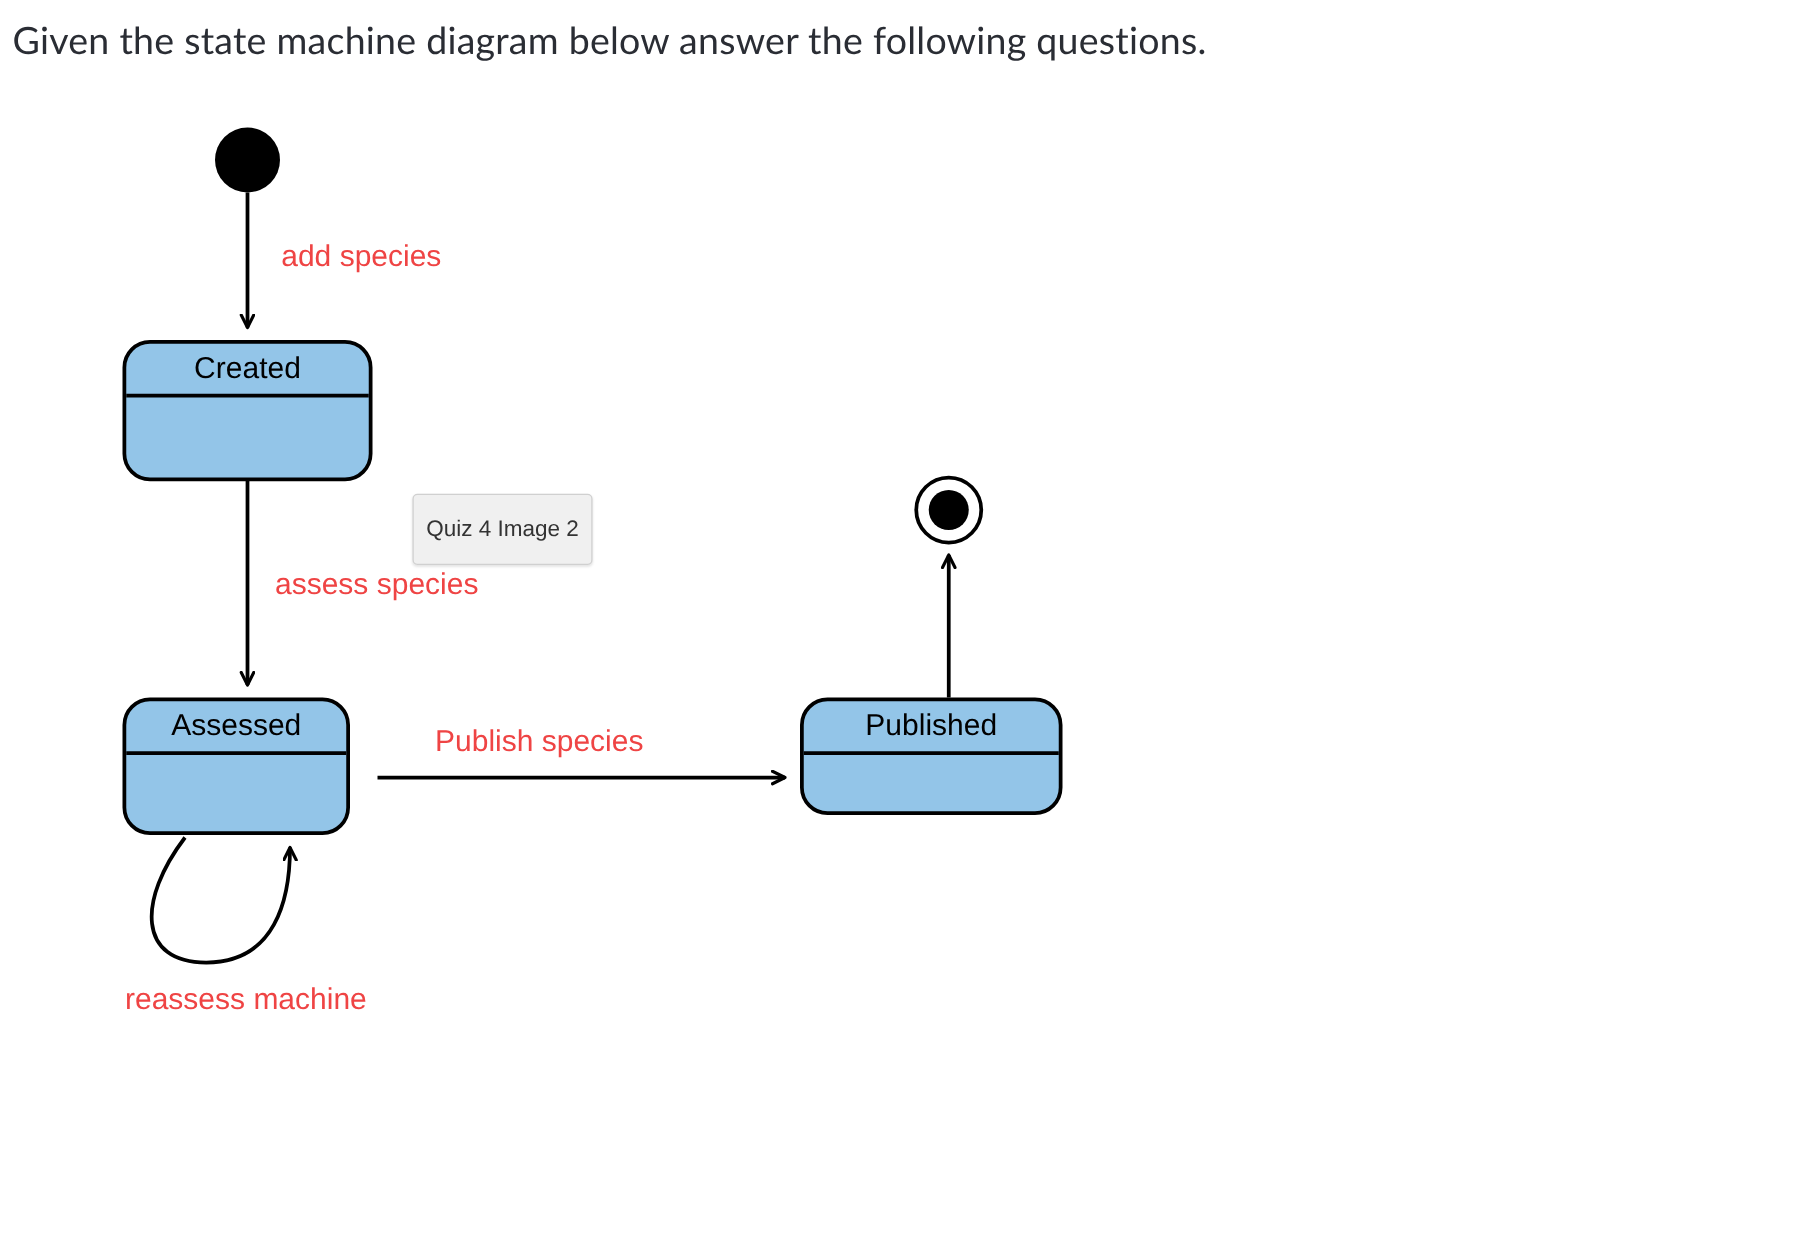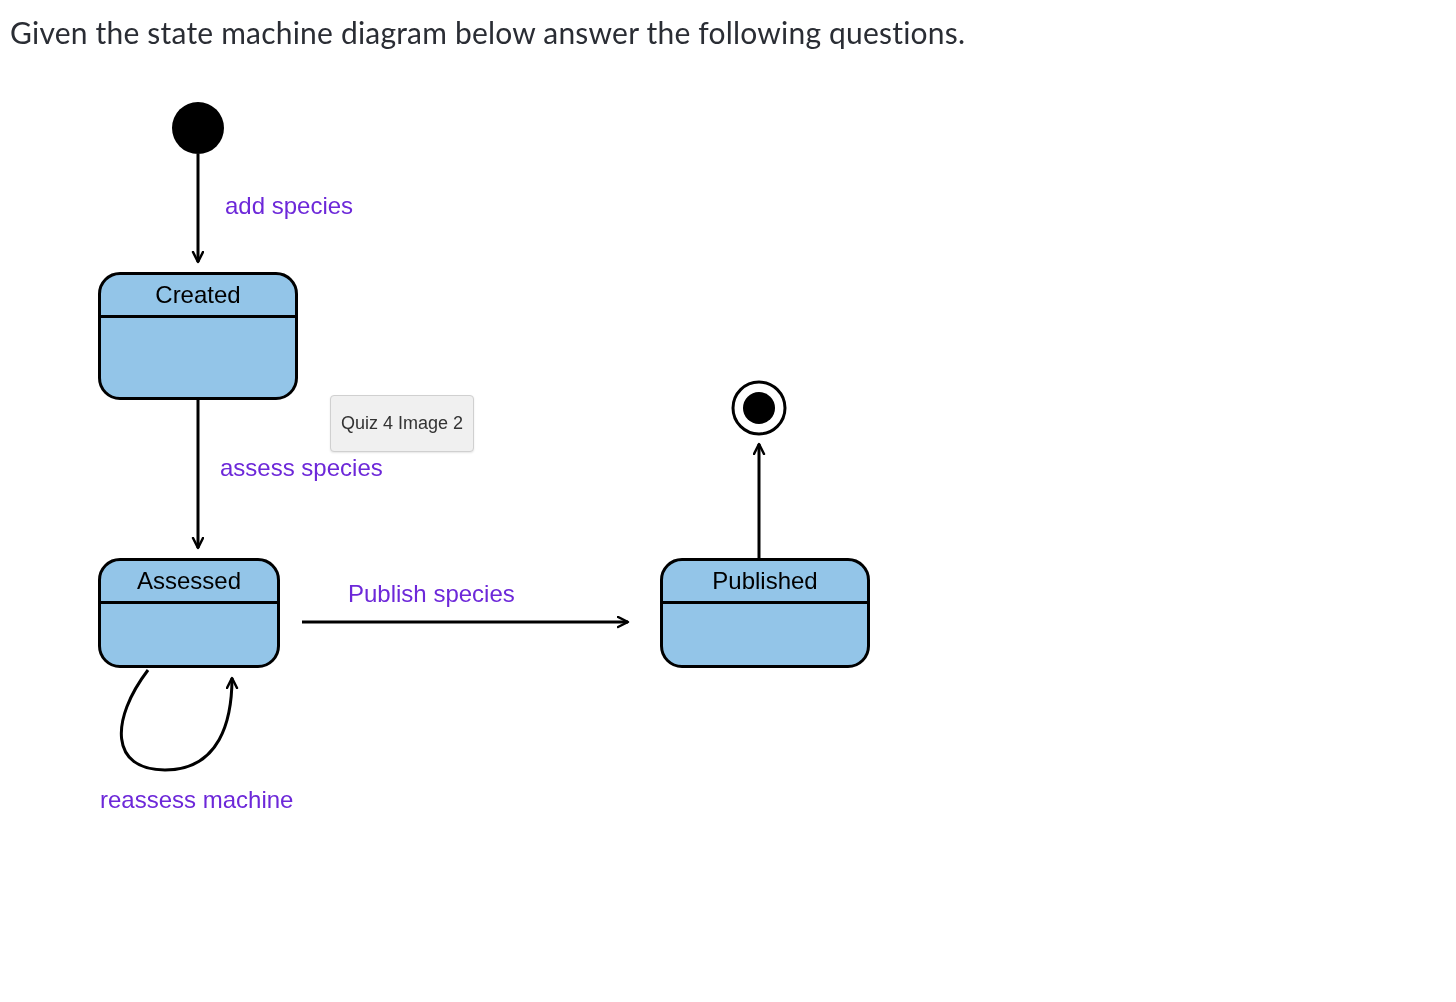--- a/index.html
+++ b/index.html
@@ -50,21 +50,21 @@
     position: absolute;
     left: 0;
     right: 0;
     height: 3px;
     background: #000;
   }
   .trans-label {
     position: absolute;
     font-family: Helvetica, Arial, sans-serif;
     font-size: 24px;
-    color: #6d28d9;
+    color: #ef4444;
     white-space: nowrap;
   }
   .tooltip {
     position: absolute;
     background: #f0f0f0;
     border: 1px solid #d0d0d0;
     border-radius: 4px;
     padding: 17px 10px;
     font-family: Helvetica, Arial, sans-serif;
     font-size: 18px;
@@ -95,31 +95,31 @@
 
   <line x1="198" y1="380" x2="198" y2="548" stroke="#000" stroke-width="3" marker-end="url(#arrowOpen)"></line>
 
   <line x1="302" y1="622" x2="628" y2="622" stroke="#000" stroke-width="3" marker-end="url(#arrowOpen)"></line>
 
   <line x1="759" y1="558" x2="759" y2="444" stroke="#000" stroke-width="3" marker-end="url(#arrowOpen)"></line>
 
   <path d="M148 670 C 110 720, 110 770, 165 770 C 220 770, 232 720, 232 678" fill="none" stroke="#000" stroke-width="3" marker-end="url(#arrowOpen)"></path>
 </svg>
 
-<div class="state-box" style="left:98px; top:272px; width:200px; height:128px;">
+<div class="state-box" style="left:98px; top:272px; width:200px; height:113px;">
   <div class="state-label">Created</div>
   <div class="state-divider" style="top:40px;"></div>
 </div>
 
 <div class="state-box" style="left:98px; top:558px; width:182px; height:110px;">
   <div class="state-label">Assessed</div>
   <div class="state-divider" style="top:40px;"></div>
 </div>
 
-<div class="state-box" style="left:660px; top:558px; width:210px; height:110px;padding-left:11px;">
+<div class="state-box" style="left:640px; top:558px; width:210px; height:94px;padding-left:11px;">
   <div class="state-label">Published</div>
   <div class="state-divider" style="top:40px;"></div>
 </div>
 
 <div class="trans-label" style="left:225px; top:192px;">add species</div>
 <div class="trans-label" style="left:220px; top:454px;">assess species</div>
 <div class="trans-label" style="left:348px; top:580px;text-align:right;">Publish species</div>
 <div class="trans-label" style="left:100px; top:786px;">reassess machine</div>
 
 <div class="tooltip" style="left:330px; top:395px;">Quiz 4 Image 2</div>

